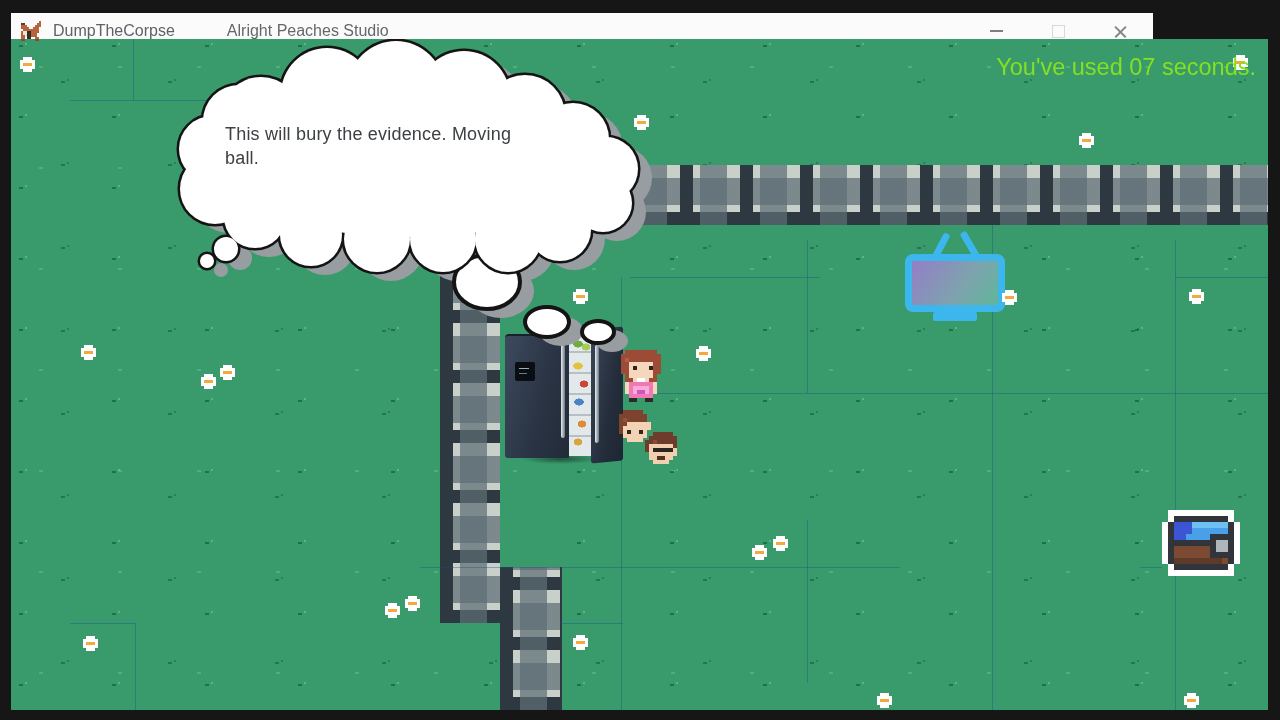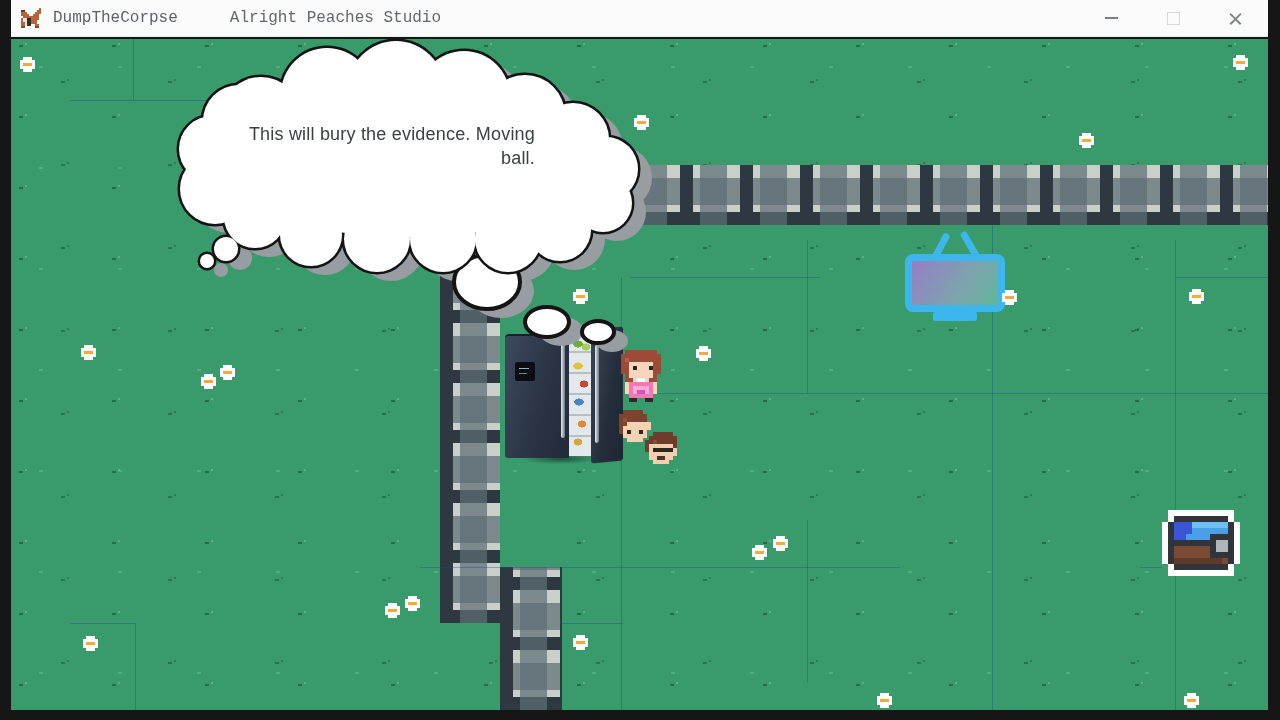--- a/index.html
+++ b/index.html
@@ -3,23 +3,23 @@
 <meta charset="utf-8">
 <style>
   html,body{margin:0;padding:0;}
   body{
     width:1280px;height:720px;position:relative;overflow:hidden;
     background:#161616;
     font-family:"Liberation Sans", sans-serif;
   }
   
   .titlebar{
-    position:absolute;left:11px;top:0;width:1257px;height:36px;
+    position:absolute;left:11px;top:13px;width:1142px;height:36px;
     background:#fbfbfb;border-bottom:1px solid #ececec;
-    display:flex;align-items:center;font-family:Liberation Mono, monospace;
+    display:flex;align-items:center;
   }
   .app-icon{position:relative;width:24px;height:20px;margin-left:8px;}
   .tb-title{margin-left:10px;font-size:16px;color:#5e6266;}
   .tb-subtitle{margin-left:52px;font-size:16px;color:#64686c;}
   .controls{position:absolute;right:2px;top:0;height:36px;display:flex;}
   .ctrl{width:62px;height:36px;display:flex;align-items:center;justify-content:center;cursor:default;}
   .glyph-min{width:13px;height:2px;background:#7c8084;}
   .glyph-max{width:11px;height:11px;border:1.5px solid #d6d8d9;}
   .glyph-close{position:relative;width:15px;height:15px;}
   .glyph-close::before,.glyph-close::after{
@@ -99,21 +99,21 @@
     position:absolute;left:86px;top:2px;width:32px;height:134px;
     transform:skewY(-5deg);border-radius:3px;
     background:linear-gradient(100deg,#3a4659 0%,#242d3b 60%,#1e2633 100%);
   }
   .fr-door .fr-handle{left:4px;top:16px;height:98px;}
 
   
   #cloudSvg{position:absolute;inset:0;width:100%;height:100%;z-index:5;pointer-events:none;}
   .thought-text{
     position:absolute;left:214px;top:84px;width:310px;z-index:6;
-    font-size:18px;line-height:23.5px;color:#3d4144;letter-spacing:.2px;text-align:right;
+    font-size:18px;line-height:23.5px;color:#3d4144;letter-spacing:.2px;
   }
   
   .timer{
     position:absolute;top:15px;right:12px;z-index:6;
     font-size:23.5px;color:#85e021;
   }
 </style>
 </head>
 <body>
 
@@ -255,20 +255,21 @@
         <circle cx="196" cy="222" r="7"></circle>
         <ellipse cx="398" cy="130" rx="190" ry="68"></ellipse>
       </g>
     </svg>
 
   <div class="thought-text">
     <div>This will bury the evidence. Moving</div>
     <div>ball.</div>
   </div>
 
+  <div class="timer" style="color: rgb(133, 224, 33);">You've used 07 seconds.</div>
 <div class="sprite" style="left: 9px; top: 18px; width: 3px; height: 3px; box-shadow: rgb(255, 255, 255) 3px 0px 0px, rgb(255, 255, 255) 6px 0px 0px, rgb(255, 255, 255) 9px 0px 0px, rgb(255, 255, 255) 0px 3px 0px, rgb(255, 255, 255) 3px 3px 0px, rgb(255, 255, 255) 6px 3px 0px, rgb(255, 255, 255) 9px 3px 0px, rgb(255, 255, 255) 12px 3px 0px, rgb(255, 255, 255) 0px 6px 0px, rgb(242, 169, 62) 3px 6px 0px, rgb(242, 169, 62) 6px 6px 0px, rgb(242, 169, 62) 9px 6px 0px, rgb(255, 255, 255) 12px 6px 0px, rgb(255, 255, 255) 0px 9px 0px, rgb(255, 255, 255) 3px 9px 0px, rgb(255, 255, 255) 6px 9px 0px, rgb(255, 255, 255) 9px 9px 0px, rgb(255, 255, 255) 12px 9px 0px, rgb(255, 255, 255) 3px 12px 0px, rgb(255, 255, 255) 6px 12px 0px, rgb(255, 255, 255) 9px 12px 0px;"></div>
     <div class="sprite" style="left: 1222px; top: 16px; width: 3px; height: 3px; box-shadow: rgb(255, 255, 255) 3px 0px 0px, rgb(255, 255, 255) 6px 0px 0px, rgb(255, 255, 255) 9px 0px 0px, rgb(255, 255, 255) 0px 3px 0px, rgb(255, 255, 255) 3px 3px 0px, rgb(255, 255, 255) 6px 3px 0px, rgb(255, 255, 255) 9px 3px 0px, rgb(255, 255, 255) 12px 3px 0px, rgb(255, 255, 255) 0px 6px 0px, rgb(242, 169, 62) 3px 6px 0px, rgb(242, 169, 62) 6px 6px 0px, rgb(242, 169, 62) 9px 6px 0px, rgb(255, 255, 255) 12px 6px 0px, rgb(255, 255, 255) 0px 9px 0px, rgb(255, 255, 255) 3px 9px 0px, rgb(255, 255, 255) 6px 9px 0px, rgb(255, 255, 255) 9px 9px 0px, rgb(255, 255, 255) 12px 9px 0px, rgb(255, 255, 255) 3px 12px 0px, rgb(255, 255, 255) 6px 12px 0px, rgb(255, 255, 255) 9px 12px 0px;"></div>
     <div class="sprite" style="left: 623px; top: 76px; width: 3px; height: 3px; box-shadow: rgb(255, 255, 255) 3px 0px 0px, rgb(255, 255, 255) 6px 0px 0px, rgb(255, 255, 255) 9px 0px 0px, rgb(255, 255, 255) 0px 3px 0px, rgb(255, 255, 255) 3px 3px 0px, rgb(255, 255, 255) 6px 3px 0px, rgb(255, 255, 255) 9px 3px 0px, rgb(255, 255, 255) 12px 3px 0px, rgb(255, 255, 255) 0px 6px 0px, rgb(242, 169, 62) 3px 6px 0px, rgb(242, 169, 62) 6px 6px 0px, rgb(242, 169, 62) 9px 6px 0px, rgb(255, 255, 255) 12px 6px 0px, rgb(255, 255, 255) 0px 9px 0px, rgb(255, 255, 255) 3px 9px 0px, rgb(255, 255, 255) 6px 9px 0px, rgb(255, 255, 255) 9px 9px 0px, rgb(255, 255, 255) 12px 9px 0px, rgb(255, 255, 255) 3px 12px 0px, rgb(255, 255, 255) 6px 12px 0px, rgb(255, 255, 255) 9px 12px 0px;"></div>
     <div class="sprite" style="left: 1068px; top: 94px; width: 3px; height: 3px; box-shadow: rgb(255, 255, 255) 3px 0px 0px, rgb(255, 255, 255) 6px 0px 0px, rgb(255, 255, 255) 9px 0px 0px, rgb(255, 255, 255) 0px 3px 0px, rgb(255, 255, 255) 3px 3px 0px, rgb(255, 255, 255) 6px 3px 0px, rgb(255, 255, 255) 9px 3px 0px, rgb(255, 255, 255) 12px 3px 0px, rgb(255, 255, 255) 0px 6px 0px, rgb(242, 169, 62) 3px 6px 0px, rgb(242, 169, 62) 6px 6px 0px, rgb(242, 169, 62) 9px 6px 0px, rgb(255, 255, 255) 12px 6px 0px, rgb(255, 255, 255) 0px 9px 0px, rgb(255, 255, 255) 3px 9px 0px, rgb(255, 255, 255) 6px 9px 0px, rgb(255, 255, 255) 9px 9px 0px, rgb(255, 255, 255) 12px 9px 0px, rgb(255, 255, 255) 3px 12px 0px, rgb(255, 255, 255) 6px 12px 0px, rgb(255, 255, 255) 9px 12px 0px;"></div>
     <div class="sprite" style="left: 562px; top: 250px; width: 3px; height: 3px; box-shadow: rgb(255, 255, 255) 3px 0px 0px, rgb(255, 255, 255) 6px 0px 0px, rgb(255, 255, 255) 9px 0px 0px, rgb(255, 255, 255) 0px 3px 0px, rgb(255, 255, 255) 3px 3px 0px, rgb(255, 255, 255) 6px 3px 0px, rgb(255, 255, 255) 9px 3px 0px, rgb(255, 255, 255) 12px 3px 0px, rgb(255, 255, 255) 0px 6px 0px, rgb(242, 169, 62) 3px 6px 0px, rgb(242, 169, 62) 6px 6px 0px, rgb(242, 169, 62) 9px 6px 0px, rgb(255, 255, 255) 12px 6px 0px, rgb(255, 255, 255) 0px 9px 0px, rgb(255, 255, 255) 3px 9px 0px, rgb(255, 255, 255) 6px 9px 0px, rgb(255, 255, 255) 9px 9px 0px, rgb(255, 255, 255) 12px 9px 0px, rgb(255, 255, 255) 3px 12px 0px, rgb(255, 255, 255) 6px 12px 0px, rgb(255, 255, 255) 9px 12px 0px;"></div>
     <div class="sprite" style="left: 991px; top: 251px; width: 3px; height: 3px; box-shadow: rgb(255, 255, 255) 3px 0px 0px, rgb(255, 255, 255) 6px 0px 0px, rgb(255, 255, 255) 9px 0px 0px, rgb(255, 255, 255) 0px 3px 0px, rgb(255, 255, 255) 3px 3px 0px, rgb(255, 255, 255) 6px 3px 0px, rgb(255, 255, 255) 9px 3px 0px, rgb(255, 255, 255) 12px 3px 0px, rgb(255, 255, 255) 0px 6px 0px, rgb(242, 169, 62) 3px 6px 0px, rgb(242, 169, 62) 6px 6px 0px, rgb(242, 169, 62) 9px 6px 0px, rgb(255, 255, 255) 12px 6px 0px, rgb(255, 255, 255) 0px 9px 0px, rgb(255, 255, 255) 3px 9px 0px, rgb(255, 255, 255) 6px 9px 0px, rgb(255, 255, 255) 9px 9px 0px, rgb(255, 255, 255) 12px 9px 0px, rgb(255, 255, 255) 3px 12px 0px, rgb(255, 255, 255) 6px 12px 0px, rgb(255, 255, 255) 9px 12px 0px;"></div>
     <div class="sprite" style="left: 1178px; top: 250px; width: 3px; height: 3px; box-shadow: rgb(255, 255, 255) 3px 0px 0px, rgb(255, 255, 255) 6px 0px 0px, rgb(255, 255, 255) 9px 0px 0px, rgb(255, 255, 255) 0px 3px 0px, rgb(255, 255, 255) 3px 3px 0px, rgb(255, 255, 255) 6px 3px 0px, rgb(255, 255, 255) 9px 3px 0px, rgb(255, 255, 255) 12px 3px 0px, rgb(255, 255, 255) 0px 6px 0px, rgb(242, 169, 62) 3px 6px 0px, rgb(242, 169, 62) 6px 6px 0px, rgb(242, 169, 62) 9px 6px 0px, rgb(255, 255, 255) 12px 6px 0px, rgb(255, 255, 255) 0px 9px 0px, rgb(255, 255, 255) 3px 9px 0px, rgb(255, 255, 255) 6px 9px 0px, rgb(255, 255, 255) 9px 9px 0px, rgb(255, 255, 255) 12px 9px 0px, rgb(255, 255, 255) 3px 12px 0px, rgb(255, 255, 255) 6px 12px 0px, rgb(255, 255, 255) 9px 12px 0px;"></div>
     <div class="sprite" style="left: 685px; top: 307px; width: 3px; height: 3px; box-shadow: rgb(255, 255, 255) 3px 0px 0px, rgb(255, 255, 255) 6px 0px 0px, rgb(255, 255, 255) 9px 0px 0px, rgb(255, 255, 255) 0px 3px 0px, rgb(255, 255, 255) 3px 3px 0px, rgb(255, 255, 255) 6px 3px 0px, rgb(255, 255, 255) 9px 3px 0px, rgb(255, 255, 255) 12px 3px 0px, rgb(255, 255, 255) 0px 6px 0px, rgb(242, 169, 62) 3px 6px 0px, rgb(242, 169, 62) 6px 6px 0px, rgb(242, 169, 62) 9px 6px 0px, rgb(255, 255, 255) 12px 6px 0px, rgb(255, 255, 255) 0px 9px 0px, rgb(255, 255, 255) 3px 9px 0px, rgb(255, 255, 255) 6px 9px 0px, rgb(255, 255, 255) 9px 9px 0px, rgb(255, 255, 255) 12px 9px 0px, rgb(255, 255, 255) 3px 12px 0px, rgb(255, 255, 255) 6px 12px 0px, rgb(255, 255, 255) 9px 12px 0px;"></div>
     <div class="sprite" style="left: 70px; top: 306px; width: 3px; height: 3px; box-shadow: rgb(255, 255, 255) 3px 0px 0px, rgb(255, 255, 255) 6px 0px 0px, rgb(255, 255, 255) 9px 0px 0px, rgb(255, 255, 255) 0px 3px 0px, rgb(255, 255, 255) 3px 3px 0px, rgb(255, 255, 255) 6px 3px 0px, rgb(255, 255, 255) 9px 3px 0px, rgb(255, 255, 255) 12px 3px 0px, rgb(255, 255, 255) 0px 6px 0px, rgb(242, 169, 62) 3px 6px 0px, rgb(242, 169, 62) 6px 6px 0px, rgb(242, 169, 62) 9px 6px 0px, rgb(255, 255, 255) 12px 6px 0px, rgb(255, 255, 255) 0px 9px 0px, rgb(255, 255, 255) 3px 9px 0px, rgb(255, 255, 255) 6px 9px 0px, rgb(255, 255, 255) 9px 9px 0px, rgb(255, 255, 255) 12px 9px 0px, rgb(255, 255, 255) 3px 12px 0px, rgb(255, 255, 255) 6px 12px 0px, rgb(255, 255, 255) 9px 12px 0px;"></div>
     <div class="sprite" style="left: 190px; top: 335px; width: 3px; height: 3px; box-shadow: rgb(255, 255, 255) 3px 0px 0px, rgb(255, 255, 255) 6px 0px 0px, rgb(255, 255, 255) 9px 0px 0px, rgb(255, 255, 255) 0px 3px 0px, rgb(255, 255, 255) 3px 3px 0px, rgb(255, 255, 255) 6px 3px 0px, rgb(255, 255, 255) 9px 3px 0px, rgb(255, 255, 255) 12px 3px 0px, rgb(255, 255, 255) 0px 6px 0px, rgb(242, 169, 62) 3px 6px 0px, rgb(242, 169, 62) 6px 6px 0px, rgb(242, 169, 62) 9px 6px 0px, rgb(255, 255, 255) 12px 6px 0px, rgb(255, 255, 255) 0px 9px 0px, rgb(255, 255, 255) 3px 9px 0px, rgb(255, 255, 255) 6px 9px 0px, rgb(255, 255, 255) 9px 9px 0px, rgb(255, 255, 255) 12px 9px 0px, rgb(255, 255, 255) 3px 12px 0px, rgb(255, 255, 255) 6px 12px 0px, rgb(255, 255, 255) 9px 12px 0px;"></div>

